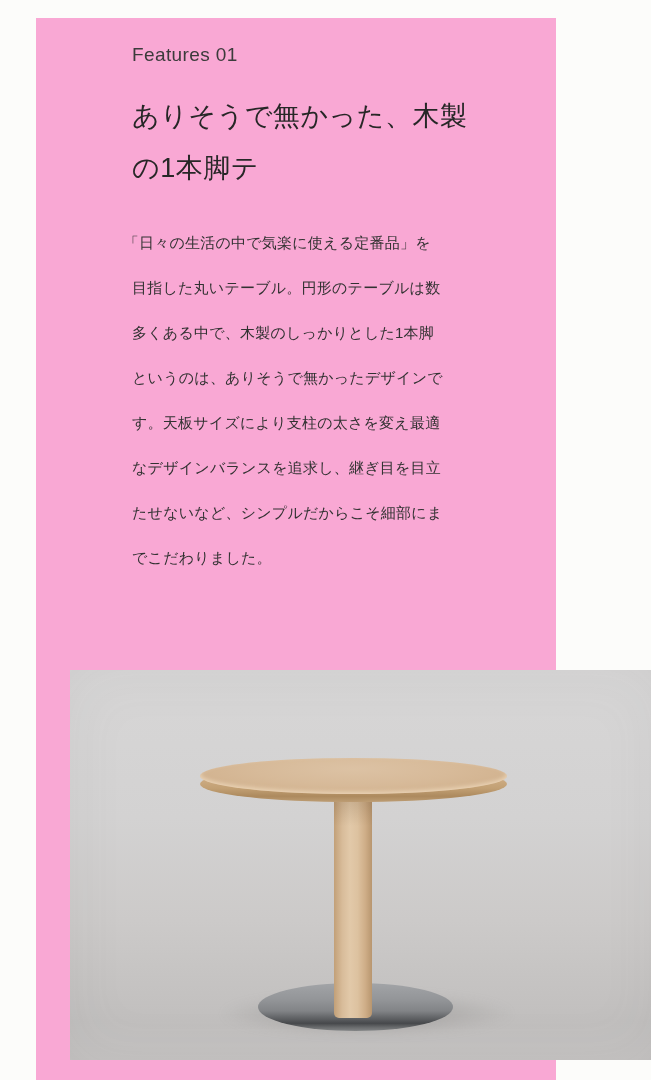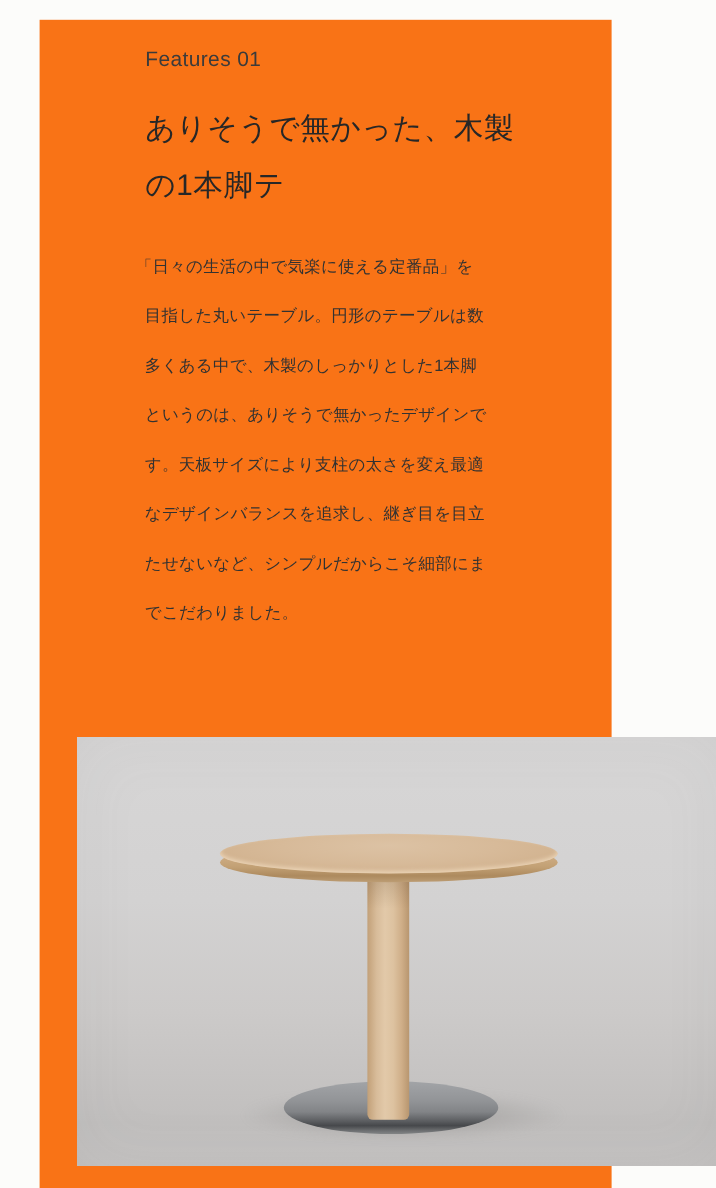--- a/index.html
+++ b/index.html
@@ -14,21 +14,21 @@
     margin: 0 auto;
     background: #fcfcfa;
     overflow: hidden;
   }
   .feature-card {
     position: absolute;
     left: 36px;
     top: 18px;
     width: 520px;
     height: 1062px;
-    background: #f97316;
+    background: #f9a8d4;
     padding: 24px 62px 0 96px;
   }
   .eyebrow {
     font-size: 19px;
     line-height: 26px;
     letter-spacing: 0.02em;
     color: #3b3b3b;
     height: 26px;
   }
   .title {

